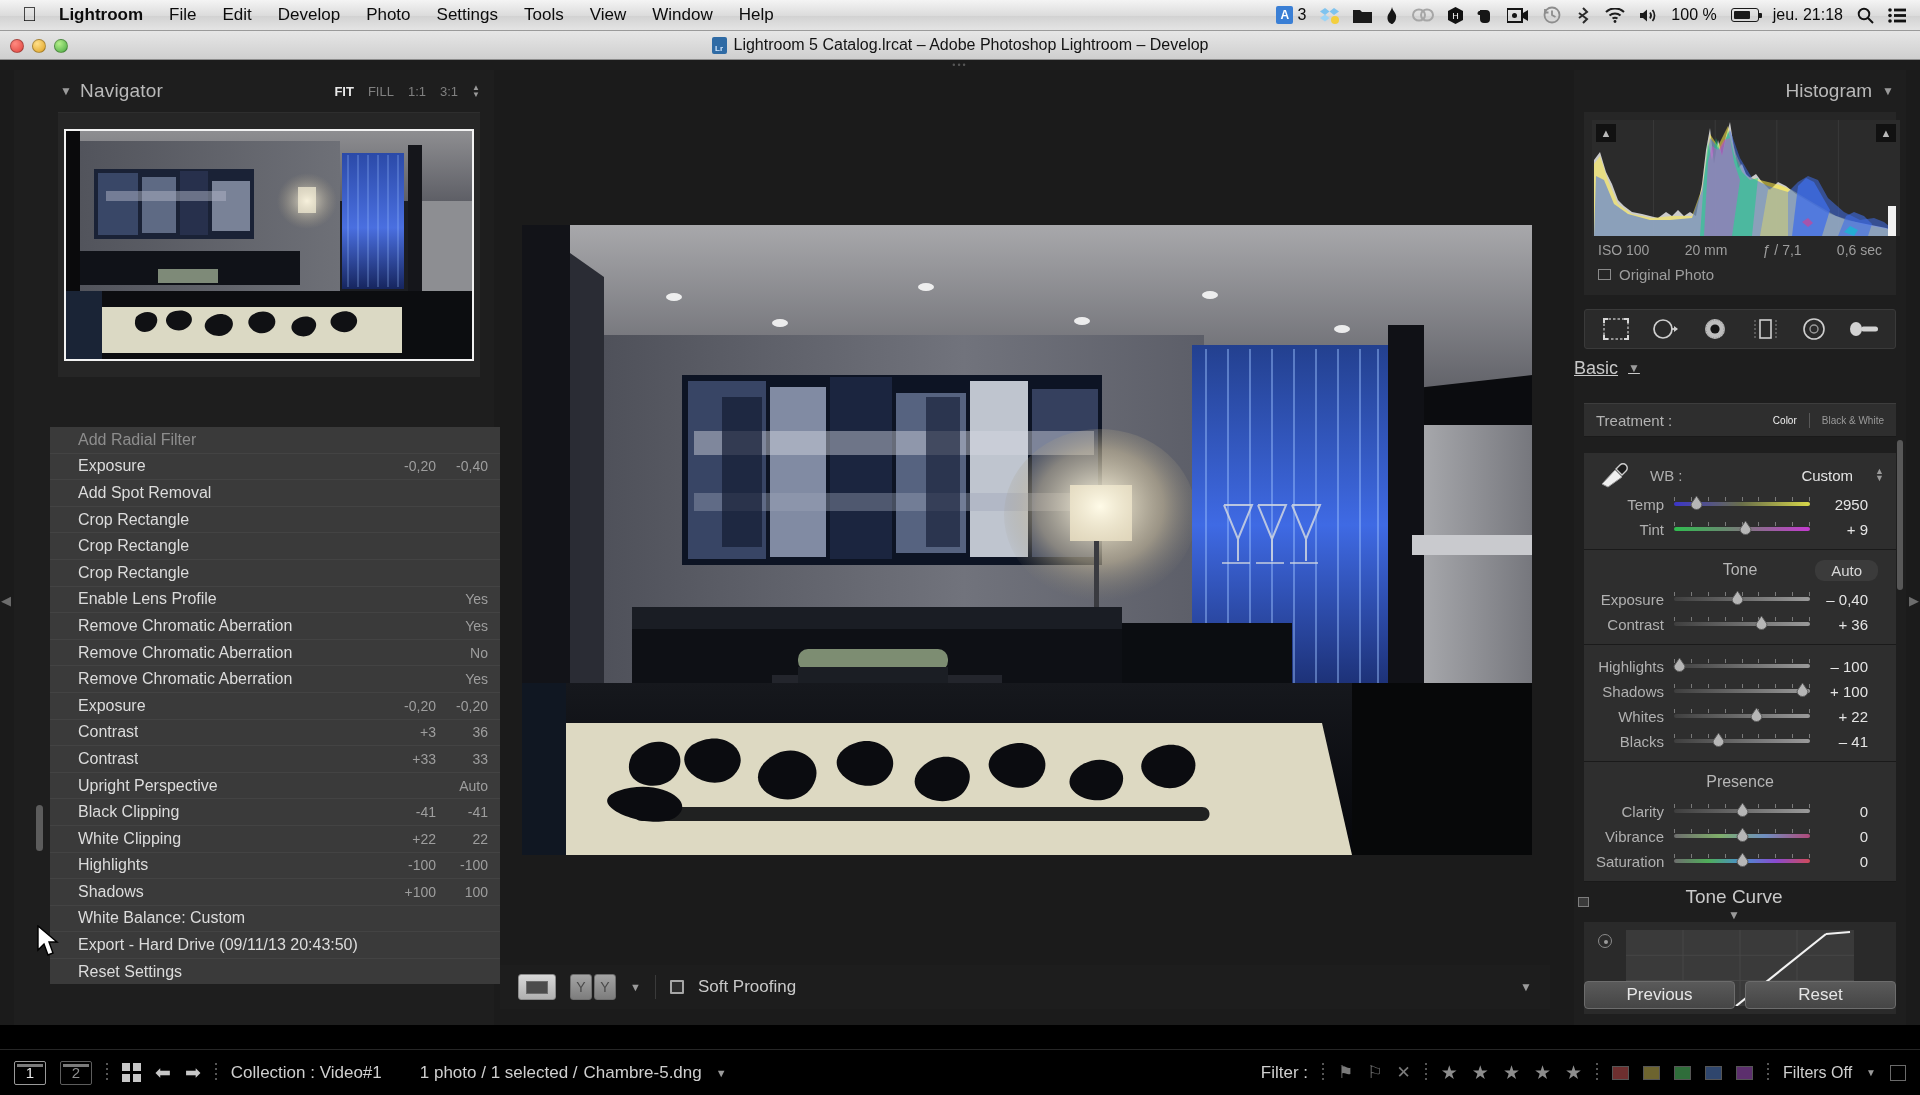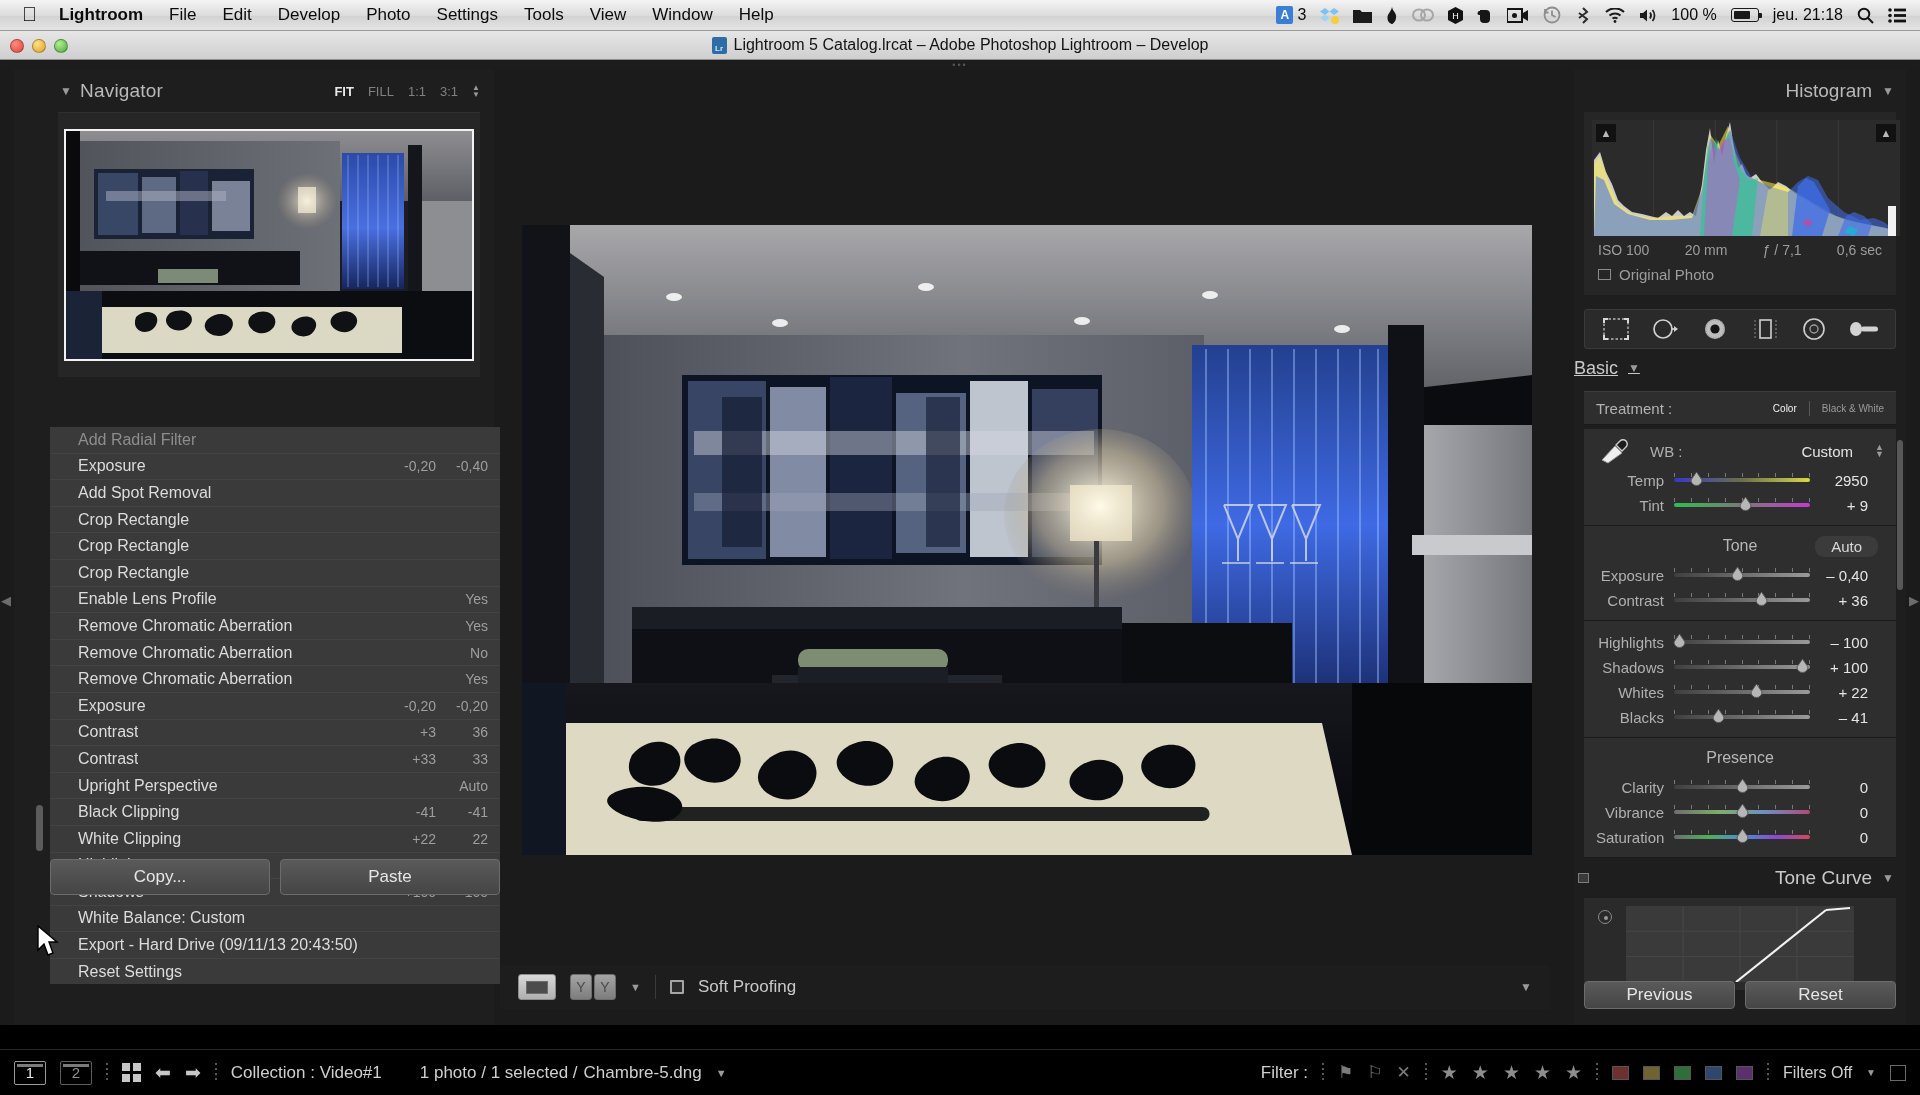--- a/index.html
+++ b/index.html
@@ -141,21 +141,21 @@
   .orig-photo { display:flex; align-items:center; gap:8px; padding:6px 6px 4px 6px; color:#9d9d9d; font-size:15px; }
   .orig-box { width:13px; height:11px; border:1px solid #8a8a8a; }
 
   .tools-row { margin: 14px 10px 0 10px; background:#2a2a2a; border:1px solid #3a3a3a; border-radius:3px;
                height: 40px; display:flex; align-items:center; justify-content:space-around; padding: 0 6px; }
   .tool-ico { width: 34px; height:28px; display:flex; align-items:center; justify-content:center; }
 
   .basic-header { height:38px; display:flex; align-items:center; 
                   padding-right:12px; gap:10px; color:#c9c9c9; font-size:18px;text-decoration:underline; }
 
-  .treat-row { margin:4px 10px; background:#2e2e2e; border-top:1px solid #3d3d3d; border-bottom:1px solid #1a1a1a;
+  .treat-row { margin:16px 10px; background:#2e2e2e; border-top:1px solid #3d3d3d; border-bottom:1px solid #1a1a1a;
                height:34px; display:flex; align-items:center; padding:0 12px; }
   .treat-label { color:#b3b3b3; font-size:15px; }
   .treat-opts { margin-left:auto; display:flex; align-items:center; gap:12px; }
   .treat-opt { color:#9a9a9a; font-size:10px; }
   .treat-opt.active { color:#f0f0f0; }
   .treat-div { width:1px; height:15px; background:#585858; }
 
   .wb-block { margin:0 10px; background:#2e2e2e; padding: 8px 12px 10px 12px; border-bottom:1px solid #1a1a1a;}
   .wb-row { display:flex; align-items:center; height:28px; }
   .eyedrop { width:44px; display:flex; align-items:center; }
@@ -172,21 +172,21 @@
   .sl-knob { position:absolute; width:15px; height:16px; margin-left:-7px; }
   .sl-val { width: 58px; text-align:right; color:#e5e5e5; font-size:15px; }
 
   .tone-block, .presence-block { margin: 0 10px; background:#2e2e2e; padding: 6px 12px 10px 12px; border-bottom:1px solid #1a1a1a; }
   .section-title-row { display:flex; align-items:center; justify-content:center; height:28px; position:relative;}
   .section-title { color:#b6b6b6; font-size:16px; }
   .auto-btn { position:absolute; right:6px; top:4px; padding:2px 16px; border-radius:9px;
               background:#3b3b3b; color:#d8d8d8; font-size:15px; }
 
   .tonecurve-header { height:40px; display:flex; align-items:center; justify-content:flex-end;
-                      padding-right:12px; gap:10px; color:#c9c9c9; font-size:19px; position:relative; }
+                      padding-right:12px; gap:0; color:#c9c9c9; font-size:19px; position:relative;flex-direction:column; }
   .tc-sw { position:absolute; left:4px; top:15px; width:11px; height:10px; border:1px solid #7d7d7d; background:#3a3a3a;}
   .tc-box { margin:0 10px; background:#2a2a2a; padding:10px; height:92px; position:relative; }
   .tc-graph { position:absolute; left:42px; top:8px; width:228px; height:76px; background:#3a3a3a; overflow:hidden;}
   .tc-target { position:absolute; left:14px; top:12px; width:14px; height:14px; border-radius:50%; border:1px solid #8a8a8a; }
   .tc-target::after { content:""; position:absolute; left:5px; top:5px; width:4px; height:4px; border-radius:50%; background:#9a9a9a;}
 
   .prev-reset { position:absolute; left:10px; bottom:16px; width:312px; display:flex; gap:10px; }
   .pr-btn { flex:1; height:28px; border-radius:4px; background: linear-gradient(to bottom,#5a5a5a,#454545);
             border:1px solid #6c6c6c; color:#e6e6e6; font-size:17px; display:flex; align-items:center; justify-content:center; }
 
@@ -519,24 +519,20 @@
             <div class="hist-row">
               <span class="hist-name">White Balance: Custom</span>
             </div>
             <div class="hist-row">
               <span class="hist-name">Export - Hard Drive (09/11/13 20:43:50)</span>
             </div>
             <div class="hist-row">
               <span class="hist-name">Reset Settings</span>
             </div>
           </div>
-        <div class="copy-paste">
-          <div class="cp-btn">Copy...</div>
-          <div class="cp-btn">Paste</div>
-        </div>
       </div>
 
       <div class="cursor">
         <svg width="26" height="34" viewBox="0 0 26 34">
           <path d="M2 1 L2 25 L8 19 L12 30 L17 28 L13 17 L21 17 Z" fill="#fff" stroke="#000" stroke-width="1.4"></path>
         </svg>
       </div>
     </div>
 
     <div class="center">

